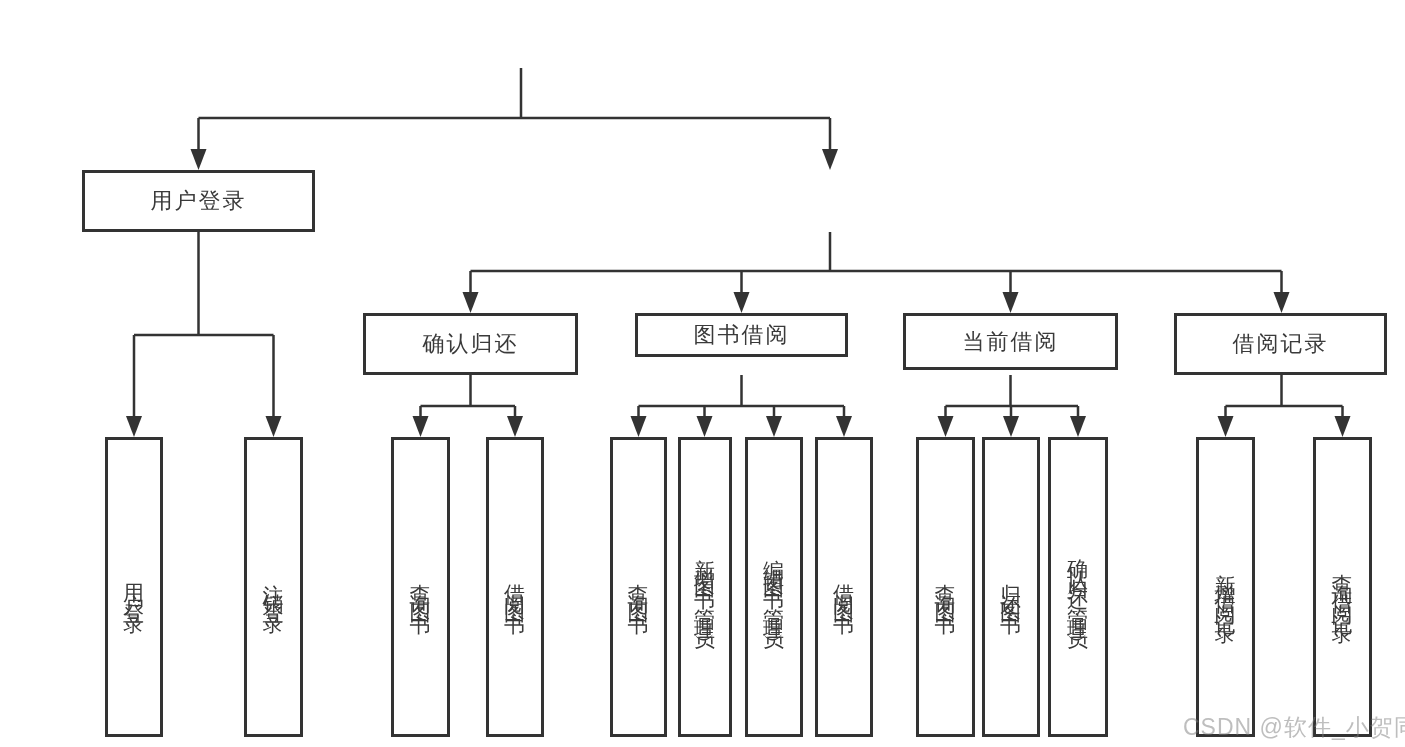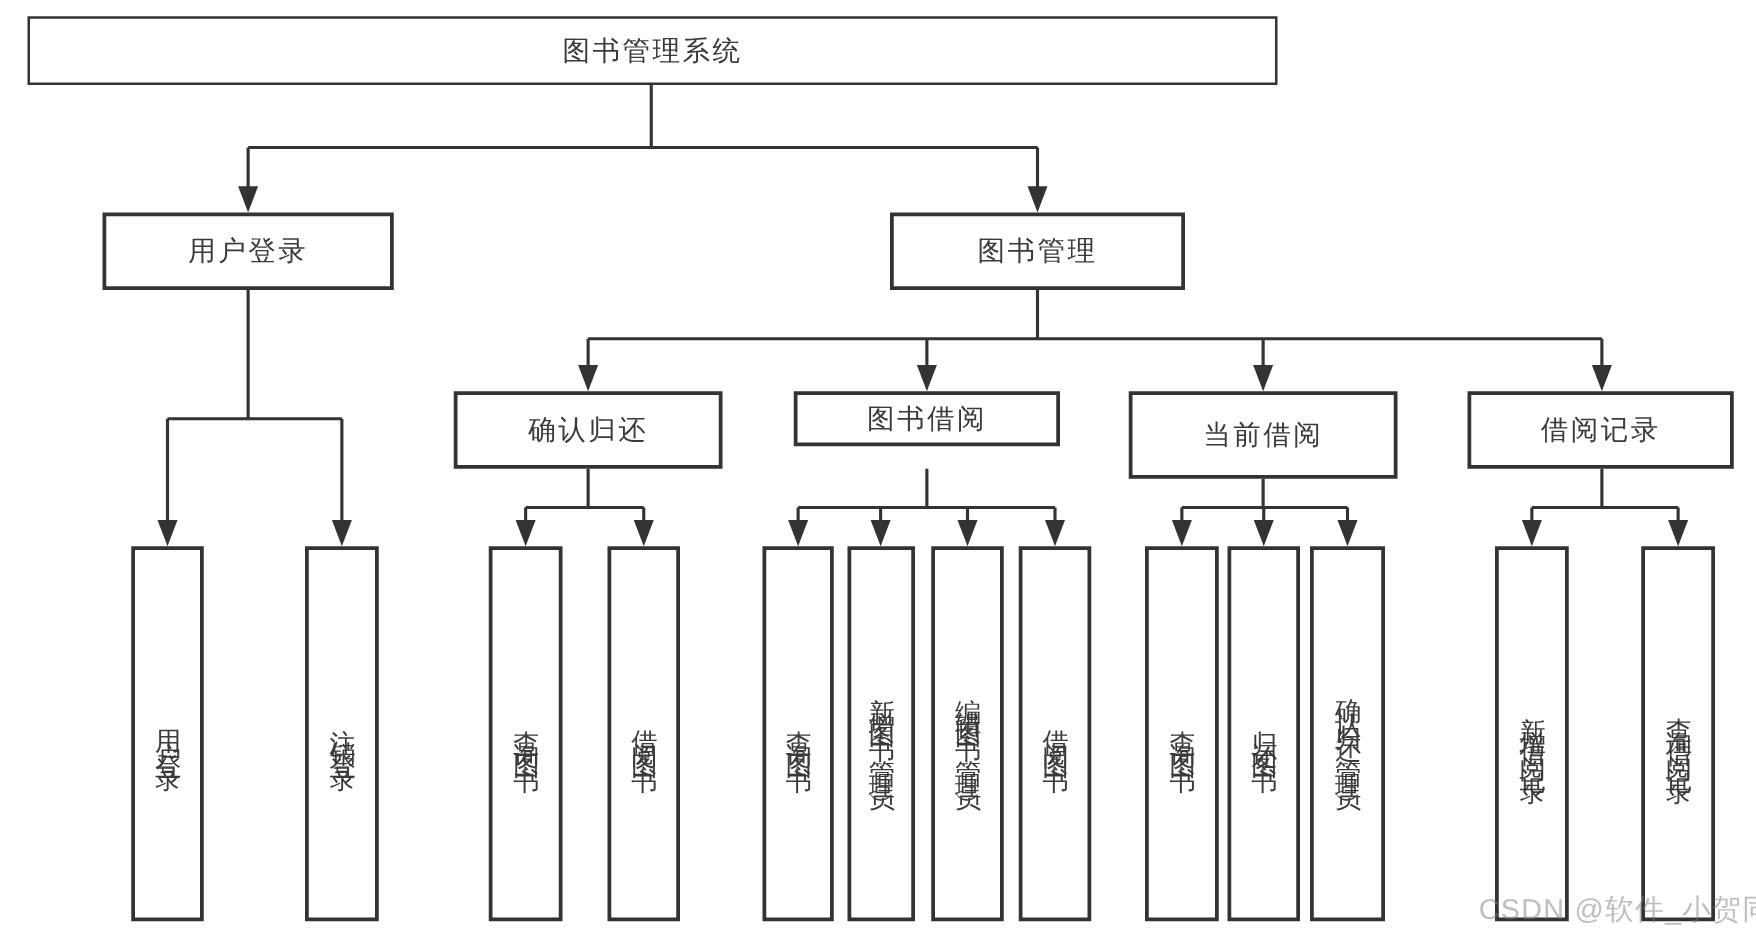--- a/index.html
+++ b/index.html
@@ -79,38 +79,32 @@
     <path d="M1010.5,375 L1010.5,406 M945.5,406 L1078,406 M945.5,406 L945.5,423 M1011,406 L1011,423 M1078,406 L1078,423" stroke="#333333" stroke-width="2.5"></path>
     <polygon points="937.5,416 953.5,416 945.5,437" fill="#333333"></polygon>
     <polygon points="1003,416 1019,416 1011,437" fill="#333333"></polygon>
     <polygon points="1070,416 1086,416 1078,437" fill="#333333"></polygon>
 
     <path d="M1281.5,375 L1281.5,406 M1225.5,406 L1342.5,406 M1225.5,406 L1225.5,423 M1342.5,406 L1342.5,423" stroke="#333333" stroke-width="2.5"></path>
     <polygon points="1217.5,416 1233.5,416 1225.5,437" fill="#333333"></polygon>
     <polygon points="1334.5,416 1350.5,416 1342.5,437" fill="#333333"></polygon>
   </svg>
 
-  <div class="node root" style="left:22px; top:13px; width:1000px; height:55px;">
-    <span class="h-label">图书管理系统</span>
-  </div>
 
   <div class="node" style="left:82px; top:170px; width:233px; height:62px;">
     <span class="h-label">用户登录</span>
-  </div>
-  <div class="node" style="left:712px; top:170px; width:236px; height:62px;">
-    <span class="h-label">图书管理</span>
   </div>
 
   <div class="node" style="left:363px; top:313px; width:215px; height:62px;">
     <span class="h-label">确认归还</span>
   </div>
   <div class="node" style="left:635px; top:313px; width:213px; height:44px;">
     <span class="h-label">图书借阅</span>
   </div>
-  <div class="node" style="left:903px; top:313px; width:215px; height:70px;">
+  <div class="node" style="left:903px; top:313px; width:215px; height:57px;">
     <span class="h-label">当前借阅</span>
   </div>
   <div class="node" style="left:1174px; top:313px; width:213px; height:62px;">
     <span class="h-label">借阅记录</span>
   </div>
 
   <div class="node leaf" style="left:105px; top:437px; width:58px; height:300px;">
     <span class="v-label">用户登录</span>
   </div>
   <div class="node leaf" style="left:244px; top:437px; width:59px; height:300px;">

